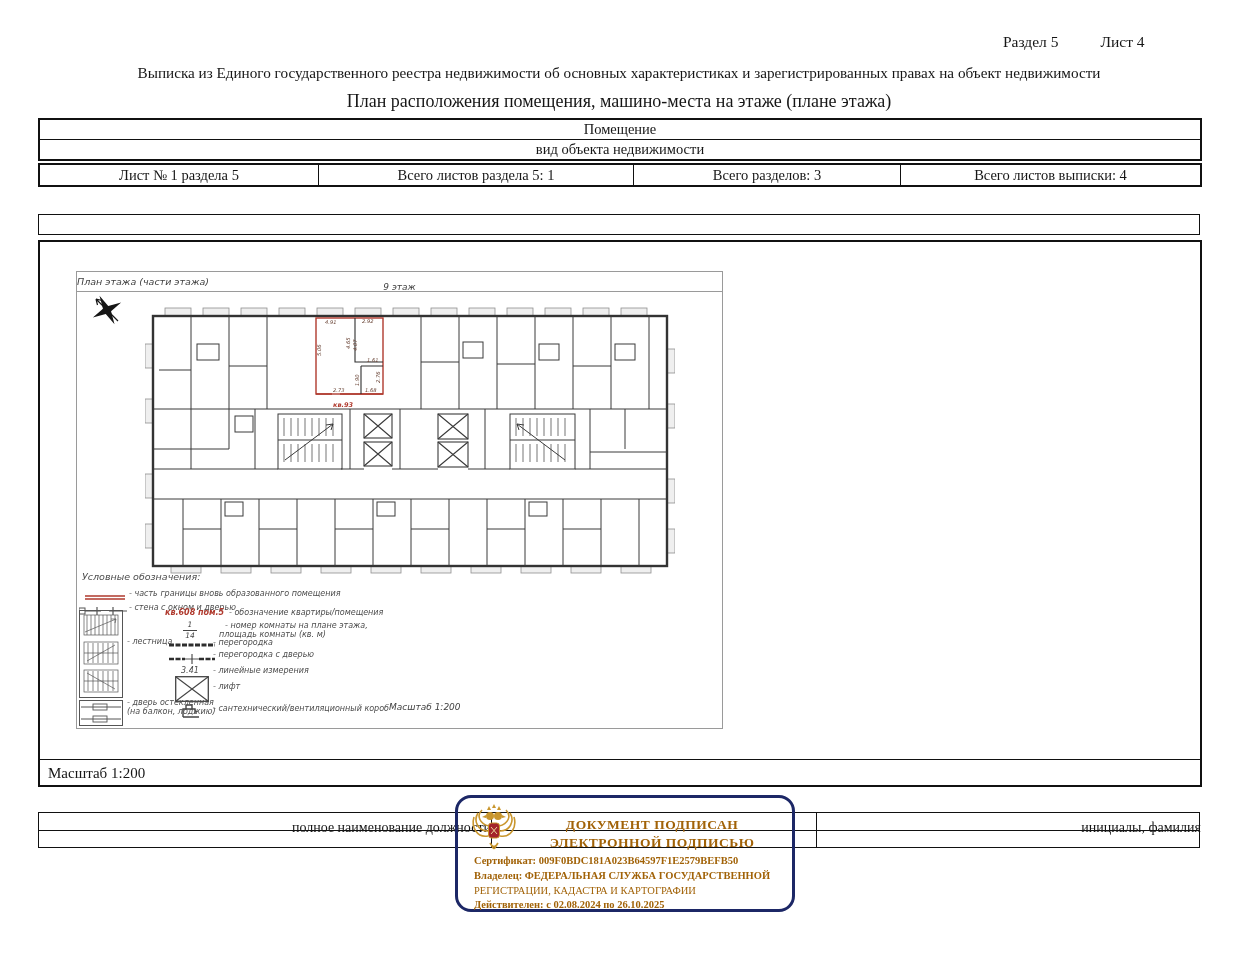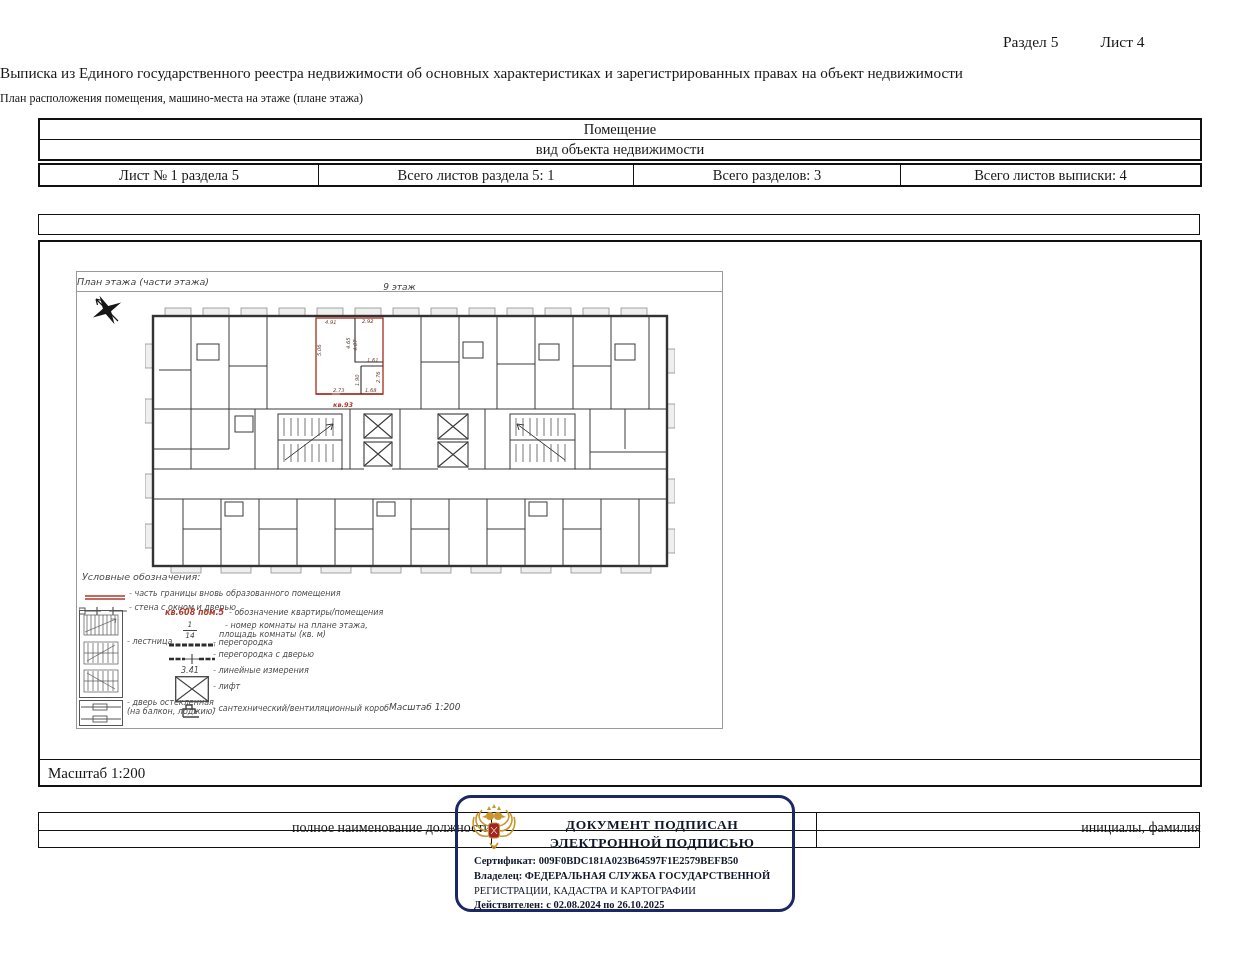--- a/index.html
+++ b/index.html
@@ -1,23 +1,23 @@
 <!DOCTYPE html>
 <html><head>
 <meta charset="utf-8">
 <style>
   html,body{margin:0;padding:0;background:#fff;}
   .page{position:relative;width:1238px;height:957px;background:#ffffff;
         font-family:"Liberation Serif", serif;color:#161616;overflow:hidden;}
   .abs{position:absolute;}
-  .center{text-align:left;}
+  .center{text-align:center;}
   
   .hdr-right{top:33px;left:1003px;font-size:15.5px;display:flex;gap:42px;}
   .title1{top:64px;left:0;width:1238px;font-size:15.2px;}
-  .title2{top:91px;left:0;width:1238px;font-size:12px;}
+  .title2{top:91px;left:0;width:1238px;font-size:18px;}
   
   .tblA{top:118px;left:38px;width:1160px;border:2px solid #111;}
   .tblA .row{height:19px;line-height:19px;font-size:14.5px;text-align:center;}
   .tblA .row:first-child{border-bottom:1.6px solid #111;}
   .tblB{top:163px;left:38px;width:1160px;height:20px;border:2px solid #111;display:flex;}
   .tblB .cell{height:20px;line-height:20px;font-size:14.5px;text-align:center;border-right:1.8px solid #111;}
   .tblB .cell:last-child{border-right:none;}
   .rowC{top:192px;left:38px;width:1160px;height:19px;border:1.8px solid #111;
         font-size:14.5px;line-height:19px;padding-left:5px;box-sizing:content-box;}
   .rowD{top:214px;left:38px;width:1160px;height:19px;border:1.8px solid #111;display:flex;}
@@ -46,21 +46,21 @@
   .sigTbl{top:812px;left:38px;width:1162px;height:36px;border:1.6px solid #111;box-sizing:border-box;}
   .sig-midline{position:absolute;left:0;top:17px;width:100%;border-top:1.3px solid #111;}
   .sig-v1{position:absolute;left:452px;top:0;height:100%;border-left:1.3px solid #111;}
   .sig-v2{position:absolute;left:777px;top:0;height:100%;border-left:1.3px solid #111;}
   .sig-lab{position:absolute;top:6px;height:17px;line-height:17px;text-align:right;
            font-size:14px;font-family:"Liberation Serif", serif;}
   .sig-lab.left{left:0;width:452px;}
   .sig-lab.right{left:777px;width:385px;}
   
   .stamp{top:795px;left:455px;width:340px;height:117px;border:3px solid #1c2766;border-radius:16px;
-         box-sizing:border-box;color:#0f172a;font-family:"Liberation Serif", serif;}
+         box-sizing:border-box;color:#a16207;font-family:"Liberation Serif", serif;}
   .stamp .l1{position:absolute;left:60px;right:6px;top:18px;height:17px;line-height:17px;
              text-align:center;font-size:13.5px;font-weight:bold;letter-spacing:.5px;}
   .stamp .l2{position:absolute;left:60px;right:6px;top:36px;height:17px;line-height:17px;
              text-align:center;font-size:13.5px;font-weight:bold;letter-spacing:.5px;}
   .stamp .d1{position:absolute;left:16px;top:57px;font-size:10.5px;font-weight:bold;}
   .stamp .d2{position:absolute;left:16px;top:72px;font-size:10.5px;font-weight:bold;}
   .stamp .d3{position:absolute;left:16px;top:87px;font-size:10.5px;font-weight:normal;}
   .stamp .d4{position:absolute;left:16px;top:101px;font-size:10.5px;font-weight:bold;}
 </style>
 </head>

